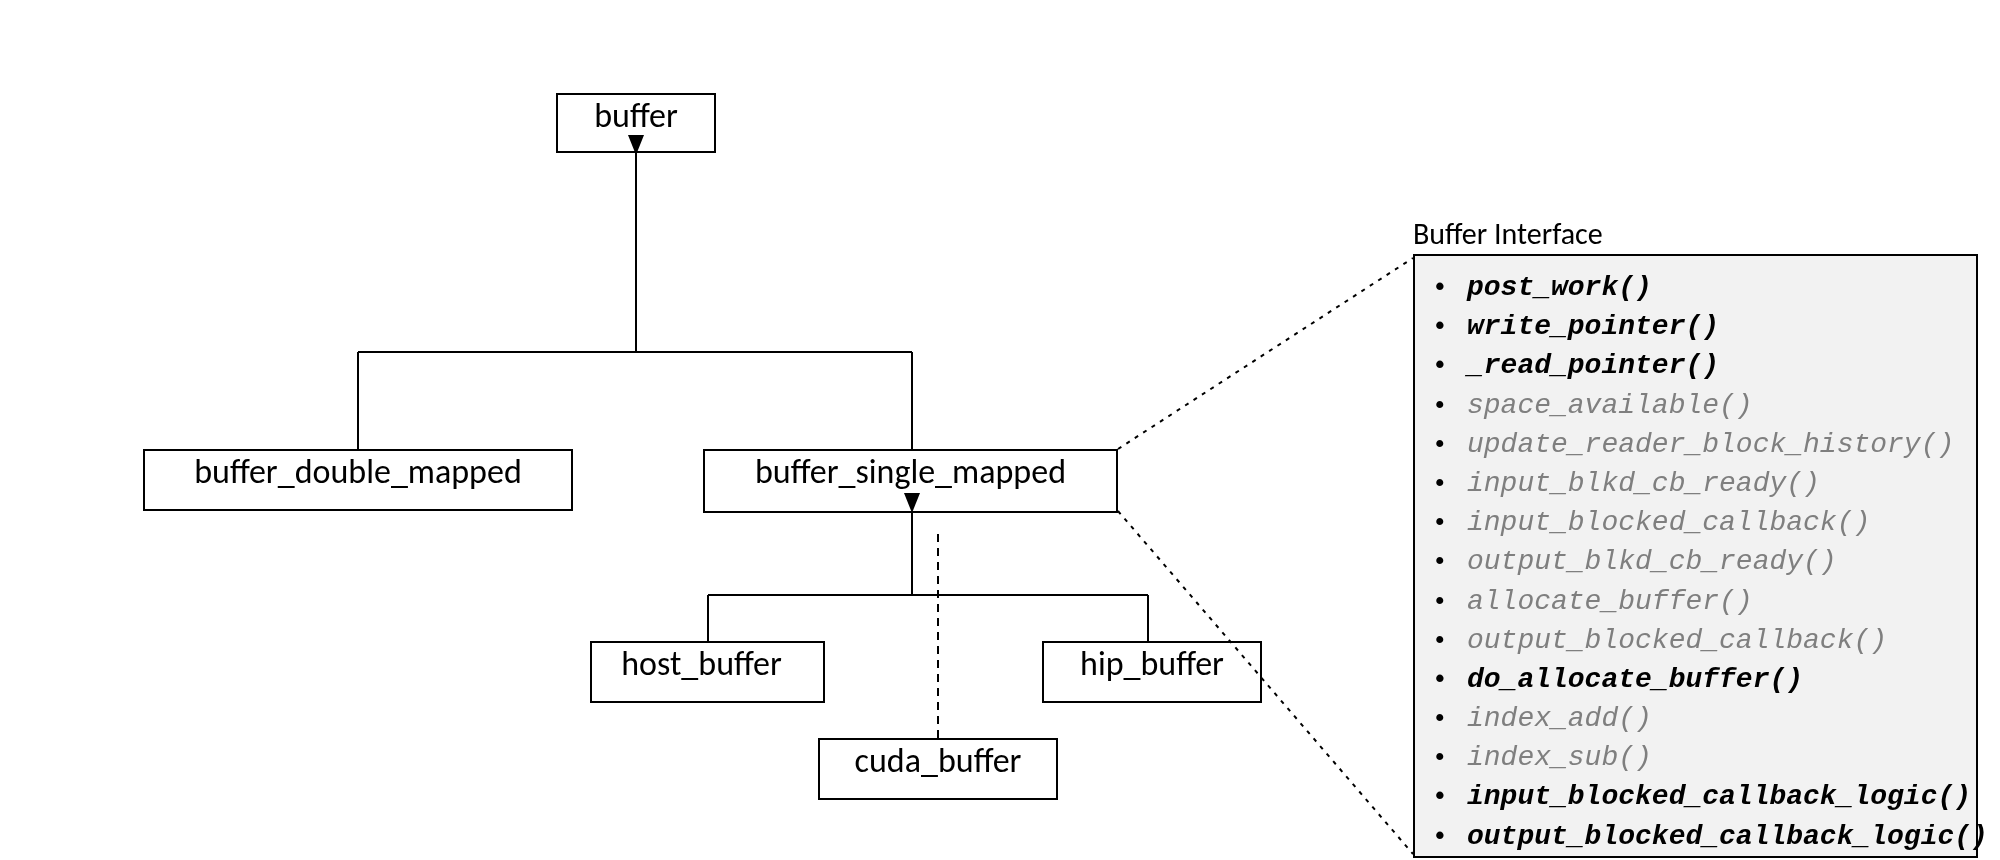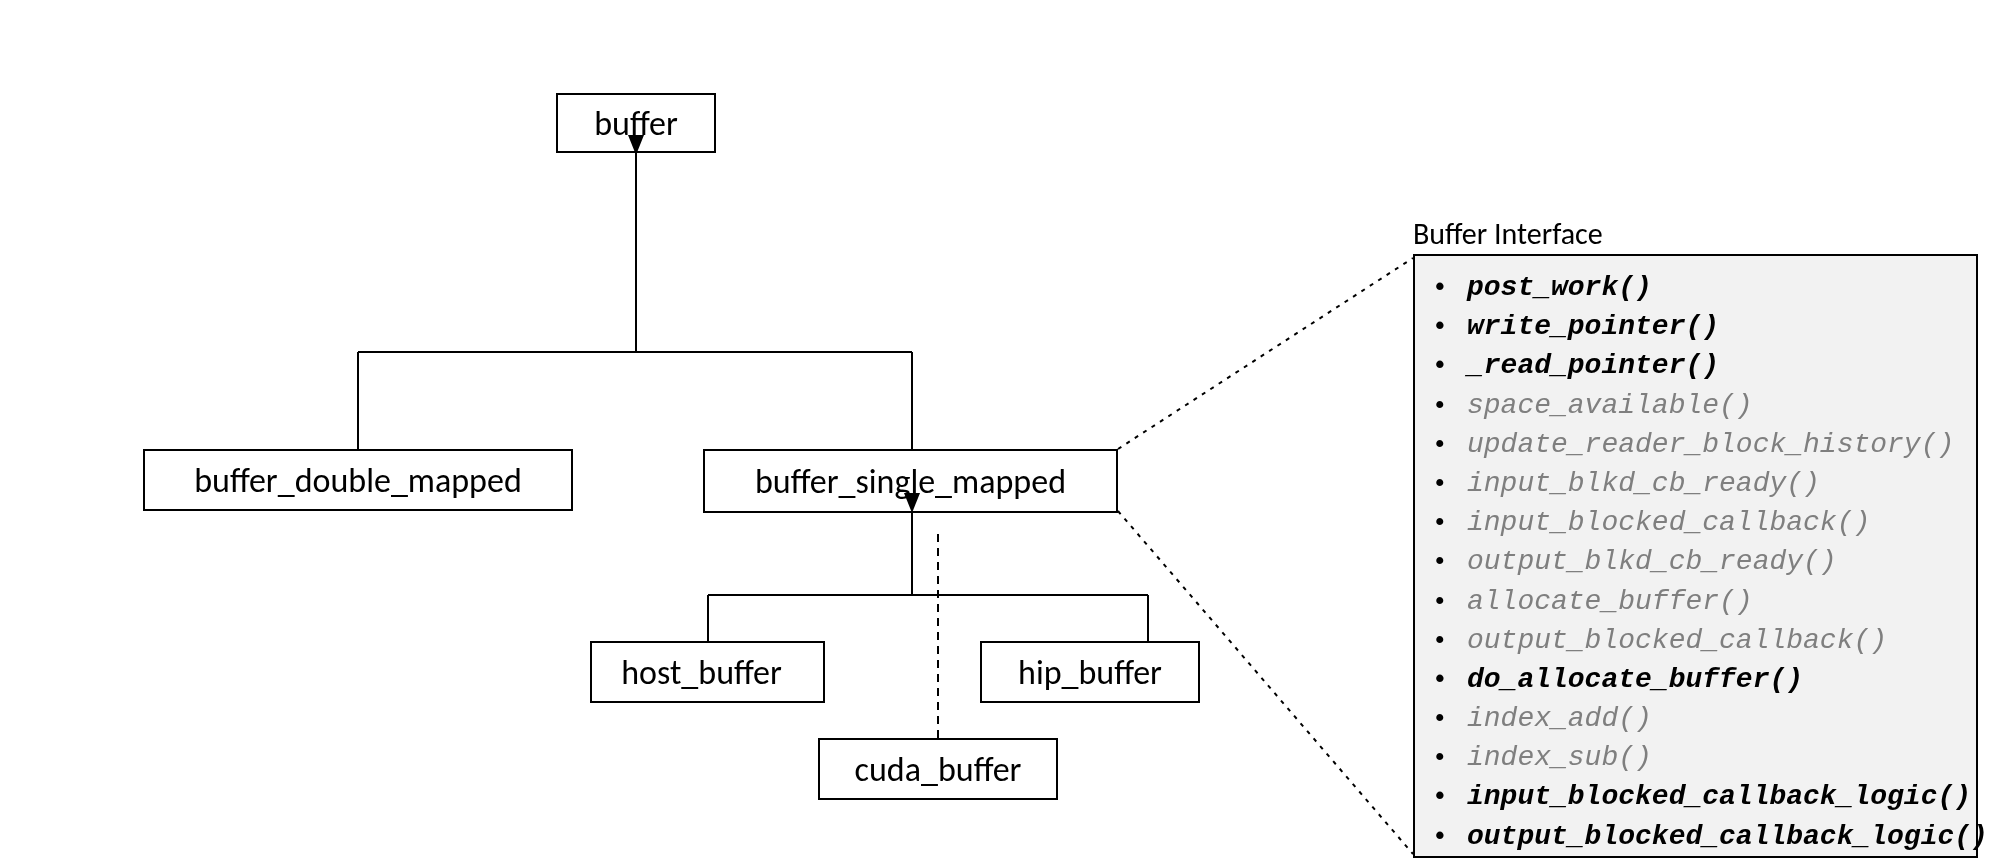--- a/index.html
+++ b/index.html
@@ -10,21 +10,20 @@
     background: #ffffff;
     font-family: "Calibri", "Segoe UI", Arial, sans-serif;
     position: relative;
   }
   .node {
     position: absolute;
     border: 2px solid #000;
     background: #fff;
     font-size: 34px;
     display: flex;
-    align-items: center;
     justify-content: center;
     padding: 0 20px;
     white-space: nowrap;
     box-sizing: border-box;
   }
   .panel {
     position: absolute;
     border: 2px solid #000;
     background: #f2f2f2;
     box-sizing: border-box;
@@ -81,21 +80,21 @@
 </div>
 
 <div class="node" style="left:703px; top:449px; width:415px; height:64px;">
   <span>buffer_single_mapped</span>
 </div>
 
 <div class="node" style="left:590px; top:641px; width:235px; height:62px;padding-left:8px;">
   <span>host_buffer</span>
 </div>
 
-<div class="node" style="left:980px; top:641px; width:220px; height:62px;">
+<div class="node" style="left:1042px; top:641px; width:220px; height:62px;">
   <span>hip_buffer</span>
 </div>
 
 <div class="node" style="left:818px; top:738px; width:240px; height:62px;">
   <span>cuda_buffer</span>
 </div>
 
 <div class="panel-title" style="left:1413px; top:215px;">Buffer Interface</div>
 
 <div class="panel" style="left:1413px; top:254px; width:565px; height:604px;">

